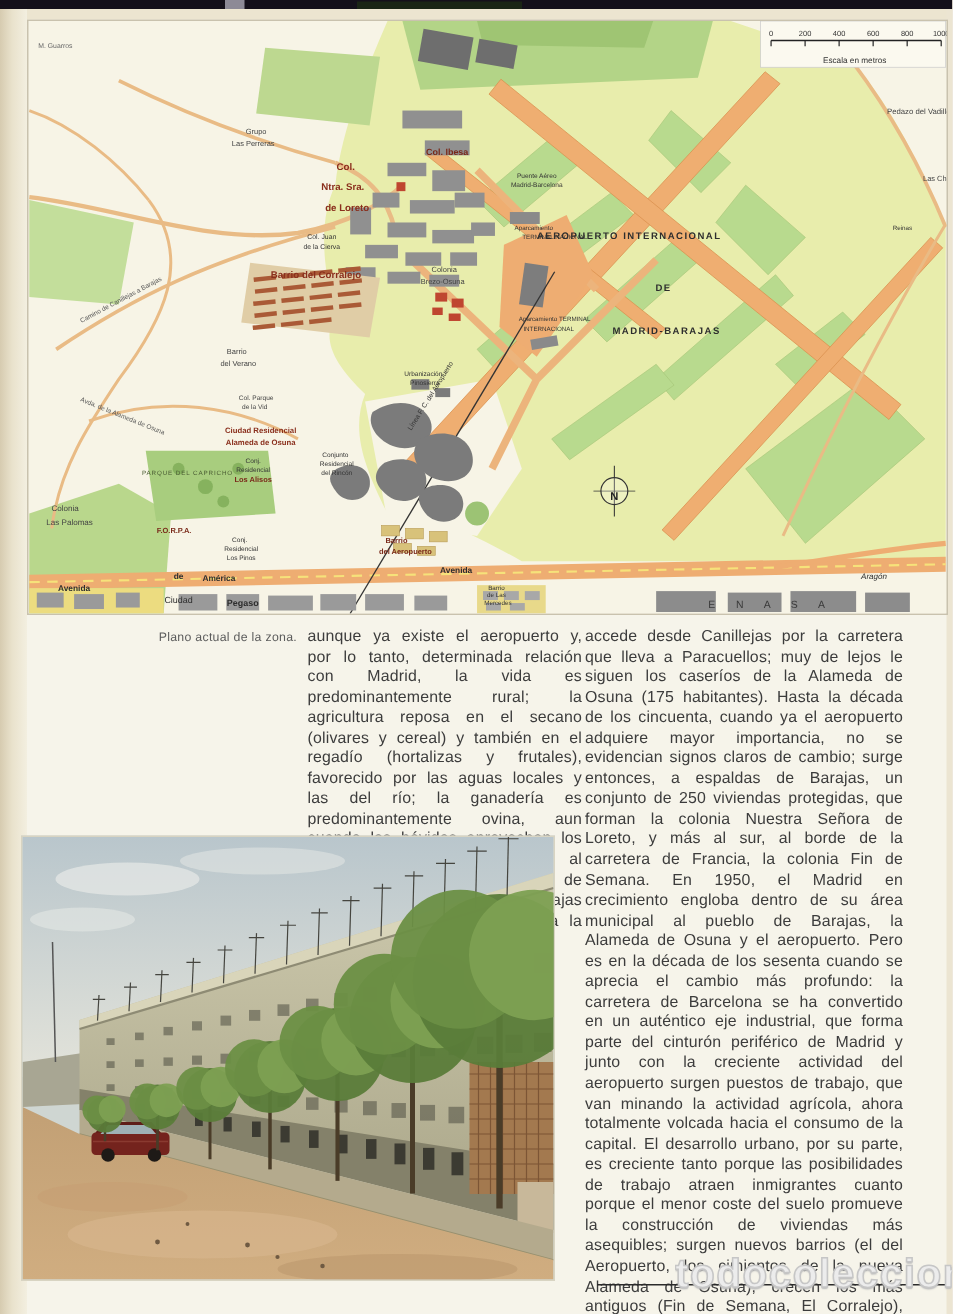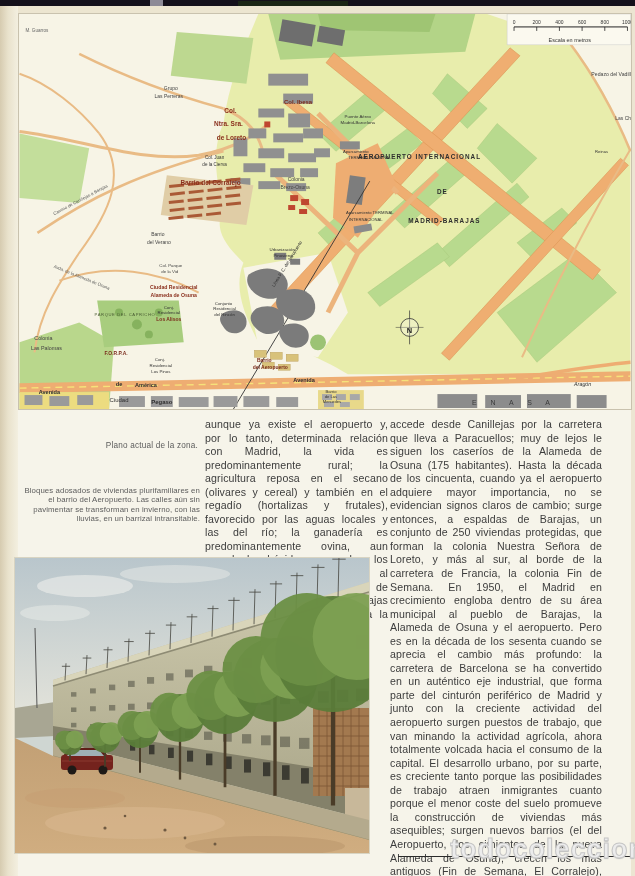--- a/index.html
+++ b/index.html
@@ -9,21 +9,21 @@
   .scan-top-notch{position:absolute;left:150px;top:0;width:13px;height:6px;background:#8d8a96;}
   .scan-top-green{position:absolute;left:238px;top:1px;width:110px;height:5px;background:#1c2a14;opacity:.8;}
   .page-left-strip{position:absolute;left:0;top:6px;width:18px;height:870px;
         background:linear-gradient(90deg,#d6cbb0 0%,#e9e2cc 45%,#f3efe0 100%);}
   .page-top-strip{position:absolute;left:0;top:6px;width:635px;height:7px;background:#ece5d0;}
   .page-right-strip{position:absolute;left:631px;top:6px;width:4px;height:870px;background:#ece5d2;}
   .map-wrap{position:absolute;left:18px;top:13px;width:614px;height:397px;
         border:1px solid #c9c2ae;box-sizing:border-box;background:#f7f4e6;}
   .map-wrap svg{display:block;}
   .caption{position:absolute;color:#5c5c5c;text-align:right;}
-  .caption-map{left:22px;top:420px;width:176px;font-size:8.2px;letter-spacing:.2px;margin-top:21px;}
+  .caption-map{left:22px;top:420px;width:176px;font-size:8.2px;letter-spacing:.2px;}
   .caption-photo{left:16px;top:486px;width:184px;font-size:7.8px;line-height:9.4px;letter-spacing:.1px;}
   .col{position:absolute;color:#3c3c3c;font-size:10.6px;line-height:13.55px;
        text-align:justify;letter-spacing:.12px;word-spacing:1px;}
   .col-1{left:205px;top:418px;width:183px;}
   .col-2{left:390px;top:418px;width:212px;}
   .photo-wrap{position:absolute;left:14px;top:557px;width:354px;height:295px;
        border:1px solid #d8d4c2;box-sizing:content-box;background:#cfd6d2;}
   .watermark{position:absolute;left:450px;top:834px;width:185px;font-size:27px;font-weight:bold;
        letter-spacing:1px;color:#ececec;-webkit-text-stroke:1px #c6c6c6;
        text-shadow:0 1px 1px #bdbdbd;white-space:nowrap;overflow:hidden;z-index:3;}
@@ -291,21 +291,20 @@
         <text x="313" y="386" font-size="4.2" fill="#333" text-anchor="middle">de Las</text>
         <text x="314" y="391" font-size="4.2" fill="#333" text-anchor="middle">Mercedes</text>
         <text x="62" y="188" font-size="4.4" fill="#555" text-anchor="middle" transform="rotate(-28 62 188)">Camino de Canillejas a Barajas</text>
         <text x="270" y="252" font-size="4.6" fill="#333" text-anchor="middle" transform="rotate(-58 270 252)">Línea F. C. del Aeropuerto</text>
         <text x="62" y="266" font-size="4.4" fill="#555" text-anchor="middle" transform="rotate(22 62 266)">Avda. de la Alameda de Osuna</text>
         <text x="392" y="321" font-size="7.5" fill="#222" text-anchor="middle" font-weight="bold">N</text>
       </svg>
   </div>
 
   <div class="caption caption-map">Plano actual de la zona.</div>
-  <div class="caption caption-photo">Bloques adosados de viviendas plurifamiliares en el barrio del Aeropuerto. Las calles aún sin pavimentar se transforman en invierno, con las lluvias, en un barrizal intransitable.</div>
 
   <div class="col col-1">aunque ya existe el aeropuerto y, por lo tanto, determinada relación con Madrid, la vida es predominantemente rural; la agricultura reposa en el secano (olivares y cereal) y también en el regadío (hortalizas y frutales), favorecido por las aguas locales y las del río; la ganadería es predominantemente ovina, aun cuando los bóvidos aprovechan los prados y dehesas próximos al Jarama. La única entidad de población de importancia es Barajas de Madrid (1.700 habitantes), a la que se</div>
   <div class="col col-2">accede desde Canillejas por la carretera que lleva a Paracuellos; muy de lejos le siguen los caseríos de la Alameda de Osuna (175 habitantes). Hasta la década de los cincuenta, cuando ya el aeropuerto adquiere mayor importancia, no se evidencian signos claros de cambio; surge entonces, a espaldas de Barajas, un conjunto de 250 viviendas protegidas, que forman la colonia Nuestra Señora de Loreto, y más al sur, al borde de la carretera de Francia, la colonia Fin de Semana. En 1950, el Madrid en crecimiento engloba dentro de su área municipal al pueblo de Barajas, la Alameda de Osuna y el aeropuerto. Pero es en la década de los sesenta cuando se aprecia el cambio más profundo: la carretera de Barcelona se ha convertido en un auténtico eje industrial, que forma parte del cinturón periférico de Madrid y junto con la creciente actividad del aeropuerto surgen puestos de trabajo, que van minando la actividad agrícola, ahora totalmente volcada hacia el consumo de la capital. El desarrollo urbano, por su parte, es creciente tanto porque las posibilidades de trabajo atraen inmigrantes cuanto porque el menor coste del suelo promueve la construcción de viviendas más asequibles; surgen nuevos barrios (el del Aeropuerto, los cimientos de la nueva Alameda de Osuna), crecen los más antiguos (Fin de Semana, El Corralejo), entre los que Barajas es quien sufre un mayor impacto (Colonia Juan de la Cierva, hotel</div>
 
   <div class="photo-wrap">
     <svg id="photo-svg" width="354" height="295" viewBox="0 0 354 295">
       <defs>
         <linearGradient id="sky" x1="0" y1="0" x2="0" y2="1">
           <stop offset="0" stop-color="#b9c6cc"></stop>
             <stop offset="1" stop-color="#e3e3da"></stop>

